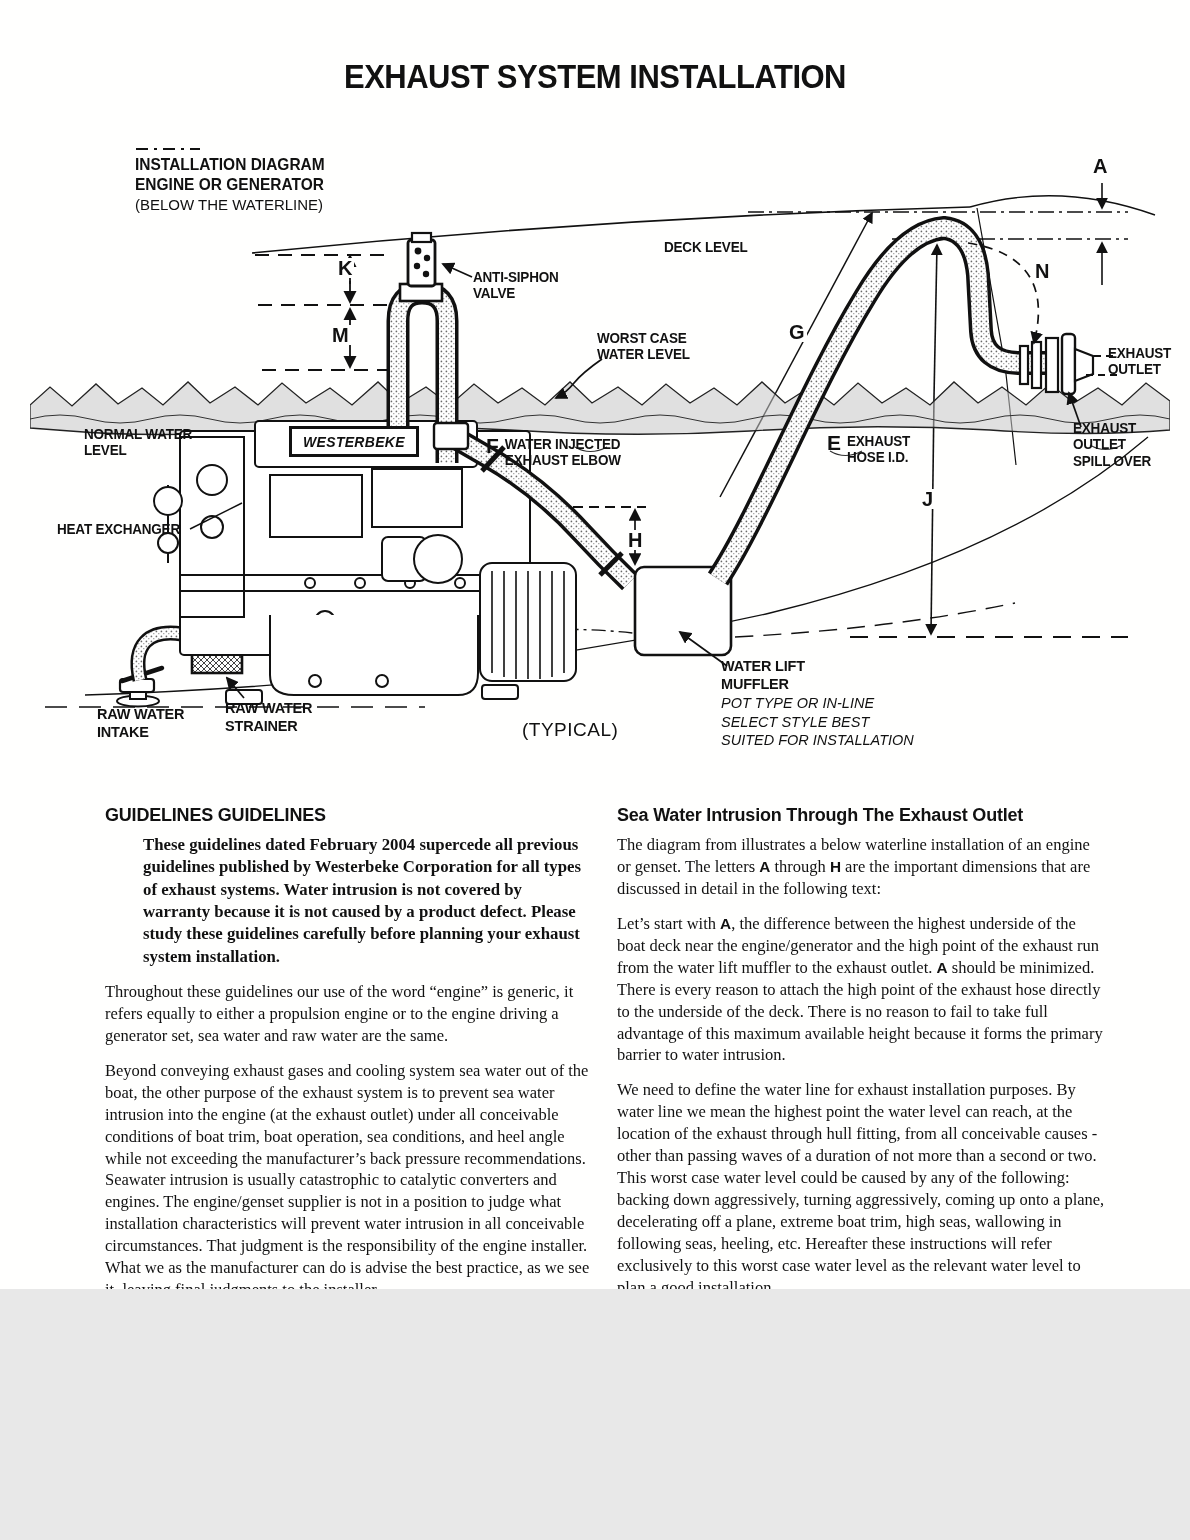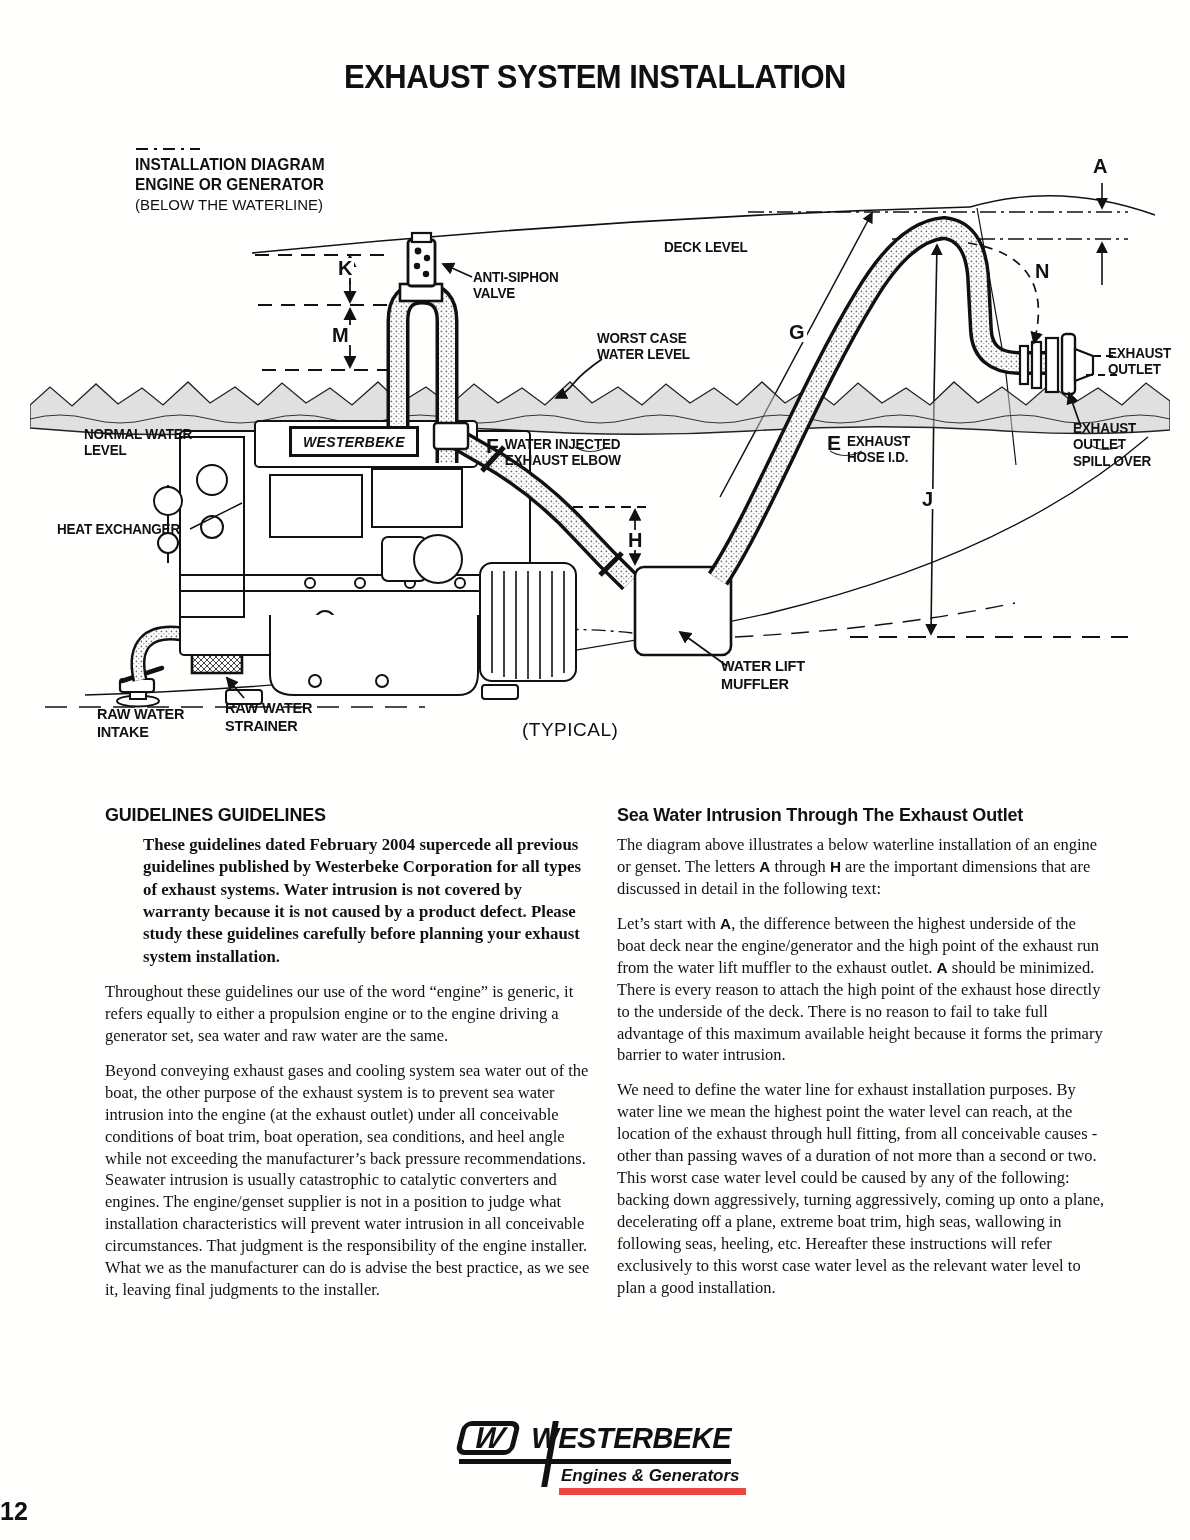--- a/index.html
+++ b/index.html
@@ -1,16 +1,16 @@
 <!DOCTYPE html>
 <html><head>
 <meta charset="utf-8">
 <style>
   html,body{margin:0;padding:0;background:#e8e8e8;}
-  .page{position:relative;width:1190px;height:1540px;background:#fffffe;color:#111;
+  .page{position:relative;width:1190px;height:1289px;background:#fffffe;color:#111;
         font-family:"Liberation Sans",sans-serif;overflow:hidden;}
   .abs{position:absolute;}
   
   .doc-title{top:60px;left:0;width:100%;text-align:center;
              font-size:31px;font-weight:900;letter-spacing:-0.5px;
              font-family:"Liberation Sans",sans-serif;transform:scaleY(1.05);}
   
   svg.diagram{left:30px;top:135px;}
   .dlabel{font-size:13.5px;font-weight:700;line-height:1.14;letter-spacing:-0.2px;
           white-space:pre-line;transform:scaleY(1.05);}
@@ -234,40 +234,43 @@
 
   <div class="abs dlabel" style="left:1073px;top:422px;">EXHAUST
 OUTLET
 SPILL OVER</div>
   <div class="abs dletter" style="left:920px;top:489px;">J</div>
   <div class="abs dlabel" style="left:57px;top:522px;">HEAT EXCHANGER</div>
   <div class="abs dletter" style="left:626px;top:530px;">H</div>
 
   <div class="abs dlabel" style="left:721px;top:658px;font-size:14.5px;">WATER LIFT
 MUFFLER</div>
+  <div class="abs dlabel-it" style="left:721px;top:694px;">POT TYPE OR IN-LINE
+SELECT STYLE BEST
+SUITED FOR INSTALLATION</div>
   <div class="abs dlabel" style="left:225px;top:700px;font-size:14.5px;">RAW WATER
 STRAINER</div>
   <div class="abs dlabel" style="left:97px;top:706px;font-size:14.5px;">RAW WATER
 INTAKE</div>
   <div class="abs typical" style="left:522px;top:719px;">(TYPICAL)</div>
 
   <div class="abs plate" style="left:289px;top:426px;width:130px;height:31px;">
     <span>WESTERBEKE</span>
   </div>
 
   <div class="abs col" style="left:105px;top:804px;">
     <h2>GUIDELINES GUIDELINES</h2>
     <p class="lead">These guidelines dated February 2004 supercede all previous guidelines published by Westerbeke Corporation for all types of exhaust systems. Water intrusion is not covered by warranty because it is not caused by a product defect. Please study these guidelines carefully before planning your exhaust system installation.</p>
     <p>Throughout these guidelines our use of the word “engine” is generic, it refers equally to either a propulsion engine or to the engine driving a generator set, sea water and raw water are the same.</p>
     <p>Beyond conveying exhaust gases and cooling system sea water out of the boat, the other purpose of the exhaust system is to prevent sea water intrusion into the engine (at the exhaust outlet) under all conceivable conditions of boat trim, boat operation, sea conditions, and heel angle while not exceeding the manufacturer’s back pressure recommendations. Seawater intrusion is usually catastrophic to catalytic converters and engines. The engine/genset supplier is not in a position to judge what installation characteristics will prevent water intrusion in all conceivable circumstances. That judgment is the responsibility of the engine installer. What we as the manufacturer can do is advise the best practice, as we see it, leaving final judgments to the installer.</p>
   </div>
 
   <div class="abs col" style="left:617px;top:804px;">
     <h2>Sea Water Intrusion Through The Exhaust Outlet</h2>
-    <p><span>The diagram above illustrates a below waterline installation of an engine or genset. The letters </span><span class="bseg">A</span><span> through </span><span class="bseg">H</span><span> are the important dimensions that are discussed in detail in the following text:</span></p>
+    <p><span>The diagram from illustrates a below waterline installation of an engine or genset. The letters </span><span class="bseg">A</span><span> through </span><span class="bseg">H</span><span> are the important dimensions that are discussed in detail in the following text:</span></p>
     <p><span>Let’s start with </span><span class="bseg">A</span><span>, the difference between the highest underside of the boat deck near the engine/generator and the high point of the exhaust run from the water lift muffler to the exhaust outlet. </span><span class="bseg">A</span><span> should be minimized. There is every reason to attach the high point of the exhaust hose directly to the underside of the deck. There is no reason to fail to take full advantage of this maximum available height because it forms the primary barrier to water intrusion.</span></p>
     <p>We need to define the water line for exhaust installation purposes. By water line we mean the highest point the water level can reach, at the location of the exhaust through hull fitting, from all conceivable causes - other than passing waves of a duration of not more than a second or two. This worst case water level could be caused by any of the following: backing down aggressively, turning aggressively, coming up onto a plane, decelerating off a plane, extreme boat trim, high seas, wallowing in following seas, heeling, etc. Hereafter these instructions will refer exclusively to this worst case water level as the relevant water level to plan a good installation.</p>
   </div>
 
   <div class="abs logo">
     <div class="logo-main">
       <span class="logo-box">
         <span class="logo-w">W</span>
       </span>
       <span class="logo-bar"></span>

